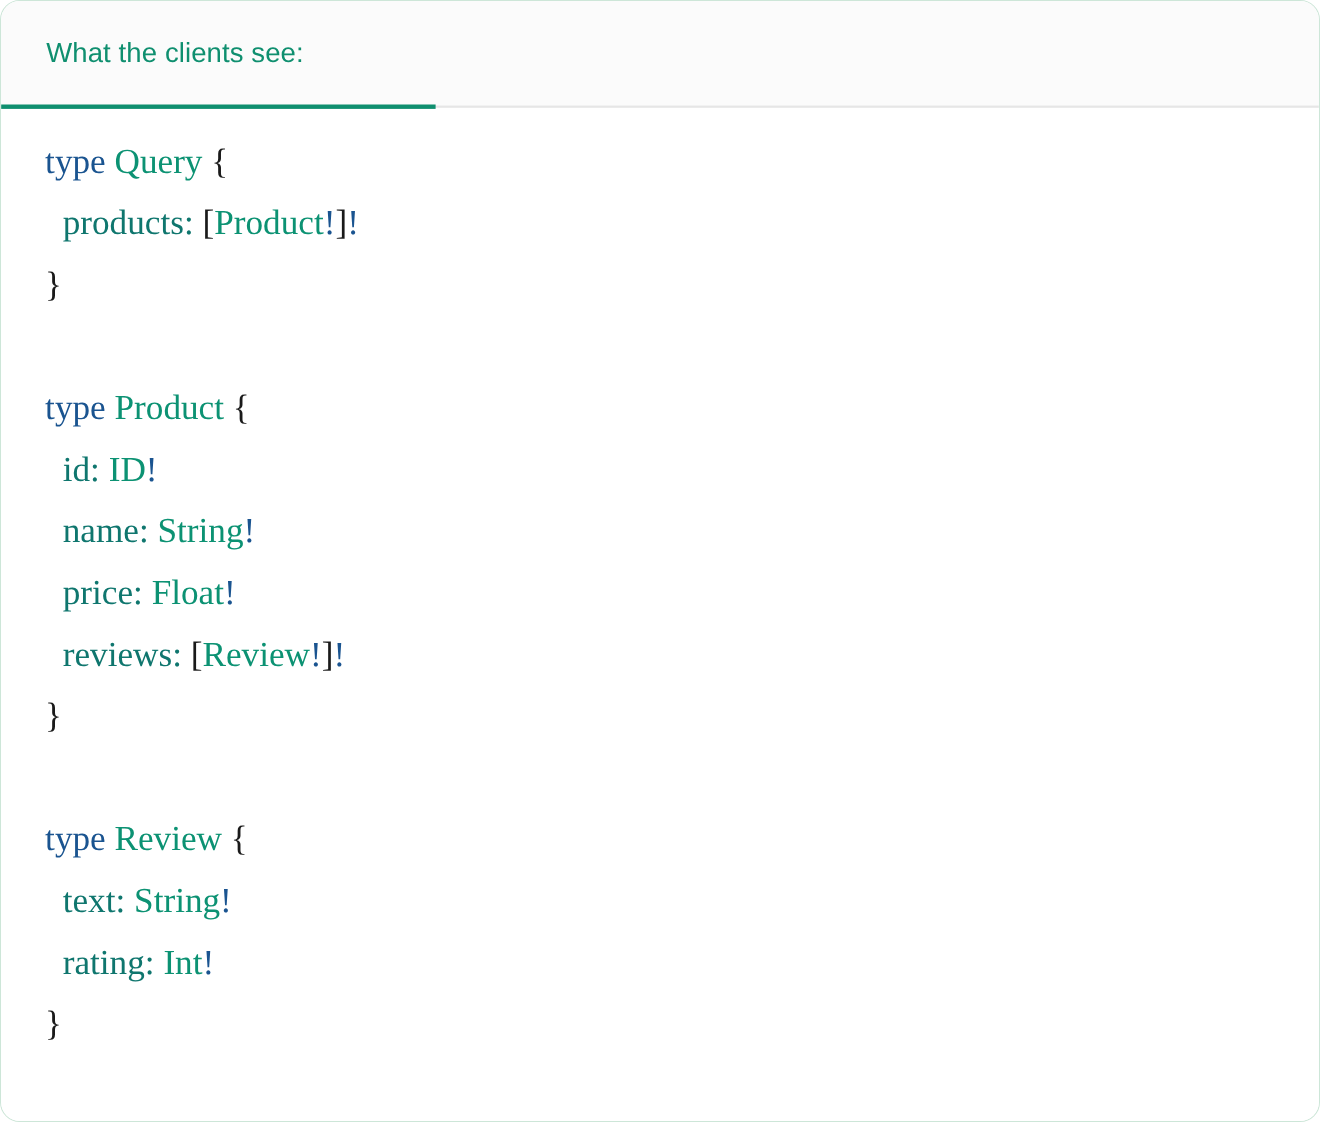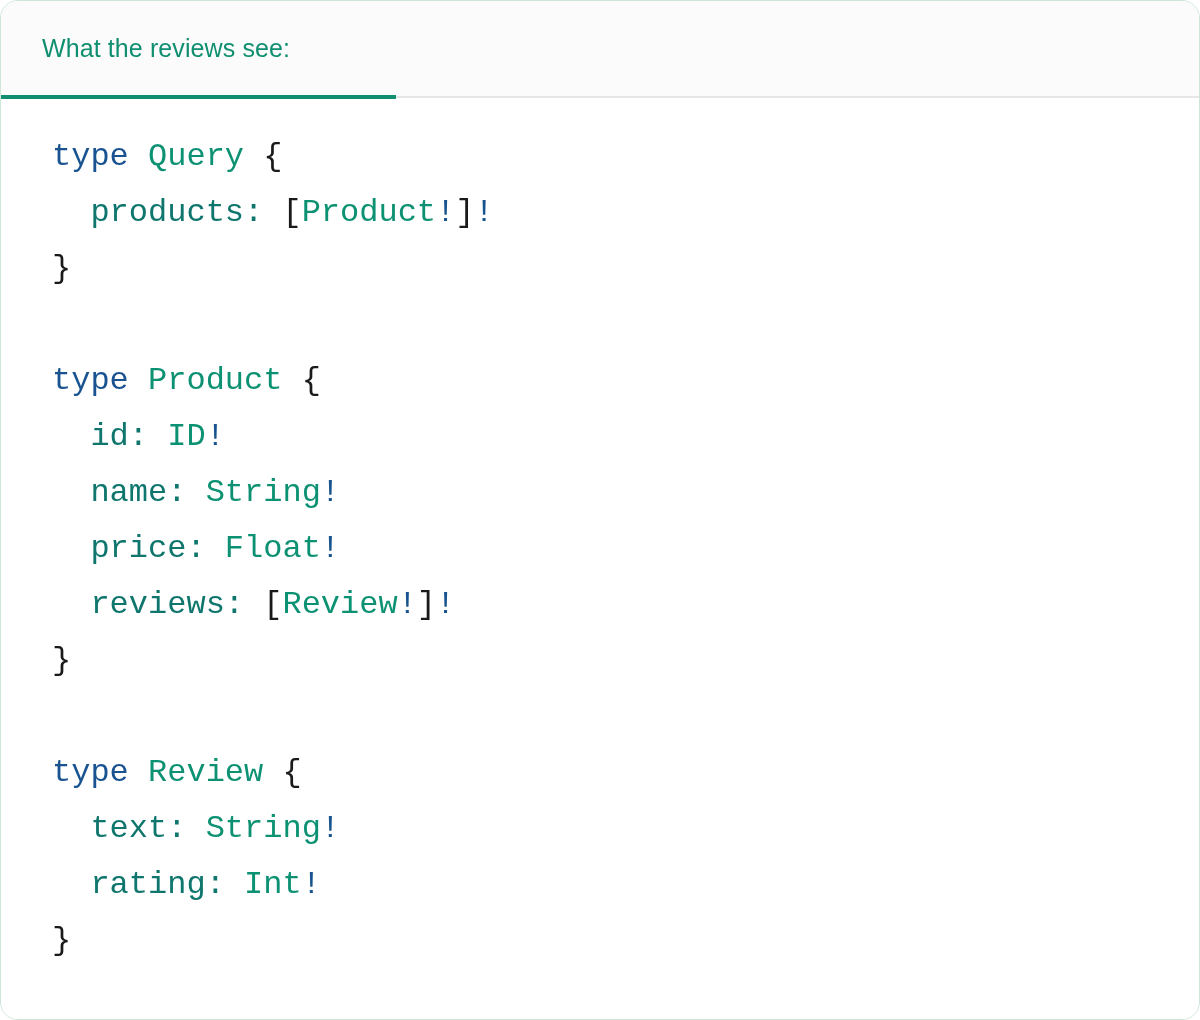--- a/index.html
+++ b/index.html
@@ -59,22 +59,22 @@
   }
 
   
   .code-area {
     box-sizing: border-box;
     padding: 20px 0 0 40px;
     background: #ffffff;
     height: 921px;
   }
   .code-block {
-    margin: 11px;
-    font-family: Liberation Mono, monospace;
+    margin: 0;
+    font-family: Liberation Serif, serif;
     font-size: 32px;
     line-height: 56px;
     white-space: pre;
     color: #1a1a1a;
     font-weight: 400;
   }
   .code-line {
     min-height: 56px;
     white-space: pre;
   }
@@ -88,21 +88,21 @@
   .t-punc { color: #1a1a1a; }   
   .t-name { color: #0f766e; }   
 </style>
 </head>
 <body>
 
 <div class="card">
 
   <div class="tabbar">
     <div class="tab active">
-      <span class="tab-label">What the reviews see:</span>
+      <span class="tab-label">What the clients see:</span>
     </div>
   </div>
 
   <div class="code-area">
     <pre class="code-block" id="code-block"><div class="code-line"><span class="t-kw">type</span><span> </span><span class="t-type">Query</span><span> </span><span class="t-punc">{</span></div><div class="code-line">  <span class="t-name">products:</span><span> </span><span class="t-punc">[</span><span class="t-type">Product</span><span class="t-kw">!</span><span class="t-punc">]</span><span class="t-kw">!</span></div><div class="code-line"><span class="t-punc">}</span></div><div class="code-line blank"> </div><div class="code-line"><span class="t-kw">type</span><span> </span><span class="t-type">Product</span><span> </span><span class="t-punc">{</span></div><div class="code-line">  <span class="t-name">id:</span><span> </span><span class="t-type">ID</span><span class="t-kw">!</span></div><div class="code-line">  <span class="t-name">name:</span><span> </span><span class="t-type">String</span><span class="t-kw">!</span></div><div class="code-line">  <span class="t-name">price:</span><span> </span><span class="t-type">Float</span><span class="t-kw">!</span></div><div class="code-line">  <span class="t-name">reviews:</span><span> </span><span class="t-punc">[</span><span class="t-type">Review</span><span class="t-kw">!</span><span class="t-punc">]</span><span class="t-kw">!</span></div><div class="code-line"><span class="t-punc">}</span></div><div class="code-line blank"> </div><div class="code-line"><span class="t-kw">type</span><span> </span><span class="t-type">Review</span><span> </span><span class="t-punc">{</span></div><div class="code-line">  <span class="t-name">text:</span><span> </span><span class="t-type">String</span><span class="t-kw">!</span></div><div class="code-line">  <span class="t-name">rating:</span><span> </span><span class="t-type">Int</span><span class="t-kw">!</span></div><div class="code-line"><span class="t-punc">}</span></div></pre>
   </div>
 
 </div>
 
 </body></html>

